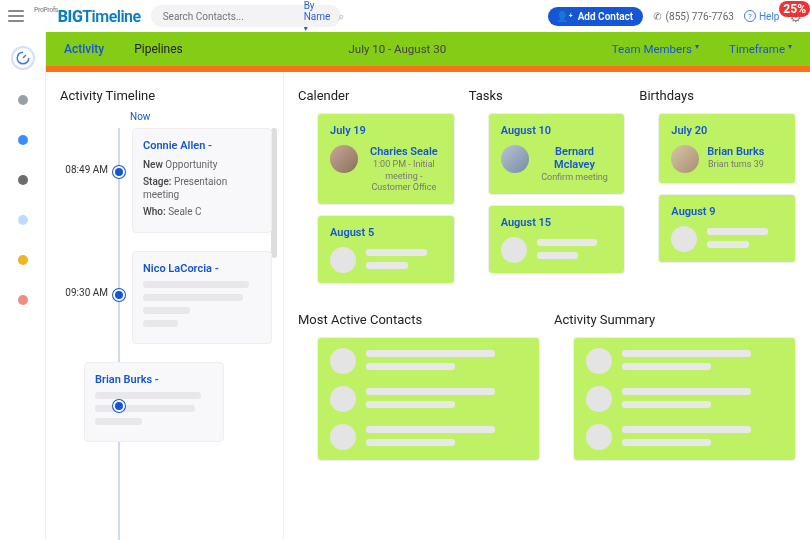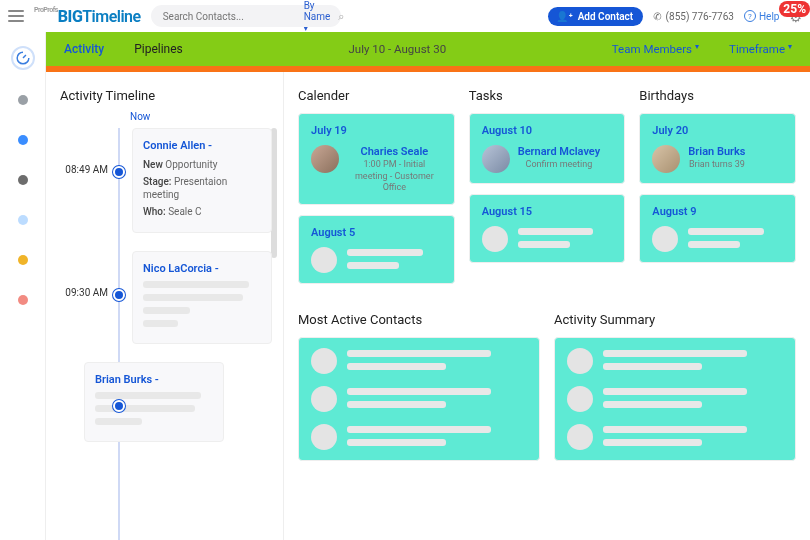--- a/index.html
+++ b/index.html
@@ -44,21 +44,21 @@
 .entry-card { margin-left: 24px; background: #f8f8fa; border: 1px solid #eee; border-radius: 4px; padding: 10px 10px; width: 140px; font-size: 10px; color: #666; }
 .entry-name { color: #1556d6; font-size: 11px; font-weight: 600; margin-bottom: 6px; }
 .entry-row { margin-bottom: 4px; line-height: 1.3; }
 .entry-row b { color: #444; font-weight: 500; }
 .skeleton-bar { background: #e8e8e8; border-radius: 3px; height: 7px; margin-bottom: 6px; }
 .scroll-hint { position: absolute; right: 0; top: 0; width: 6px; height: 130px; background: #ddd; border-radius: 3px; }
 .cards-area { flex: 1; padding: 16px 14px 16px 14px; overflow: hidden; }
 .cards-row { display: flex; gap: 14px; }
 .card-col { flex: 1; }
 .card-col-title { font-size: 13px; color: #222; margin-bottom: 10px; }
-.dash-card { background: #5eead4; border: 1px solid #eee; border-radius: 4px; padding: 10px 12px; margin-bottom: 10px; }
+.dash-card { background: #bef264; border: 1px solid #eee; border-radius: 4px; padding: 10px 12px; margin-bottom: 10px; margin-left: 19px; }
 .card-date { color: #1556d6; font-size: 11px; font-weight: 600; margin-bottom: 8px; }
 .card-person { display: flex; gap: 8px; text-align: center; }
 .avatar { width: 28px; height: 28px; border-radius: 50%; background: #d0d0d0; flex-shrink: 0; }
 .avatar.a1 { background: linear-gradient(135deg, #c9a896, #8a6f5c); }
 .avatar.a2 { background: linear-gradient(135deg, #b8c4d8, #7a8aa4); }
 .avatar.a3 { background: linear-gradient(135deg, #d8c4a8, #a89070); }
 .person-name { color: #1556d6; font-size: 11px; font-weight: 600; }
 .person-sub { color: #777; font-size: 9px; line-height: 1.3; margin-top: 1px; }
 .card-skel { display: flex; gap: 10px; align-items: flex-start; }
 .skel-avatar { width: 26px; height: 26px; border-radius: 50%; background: #e4e4e4; flex-shrink: 0; }

